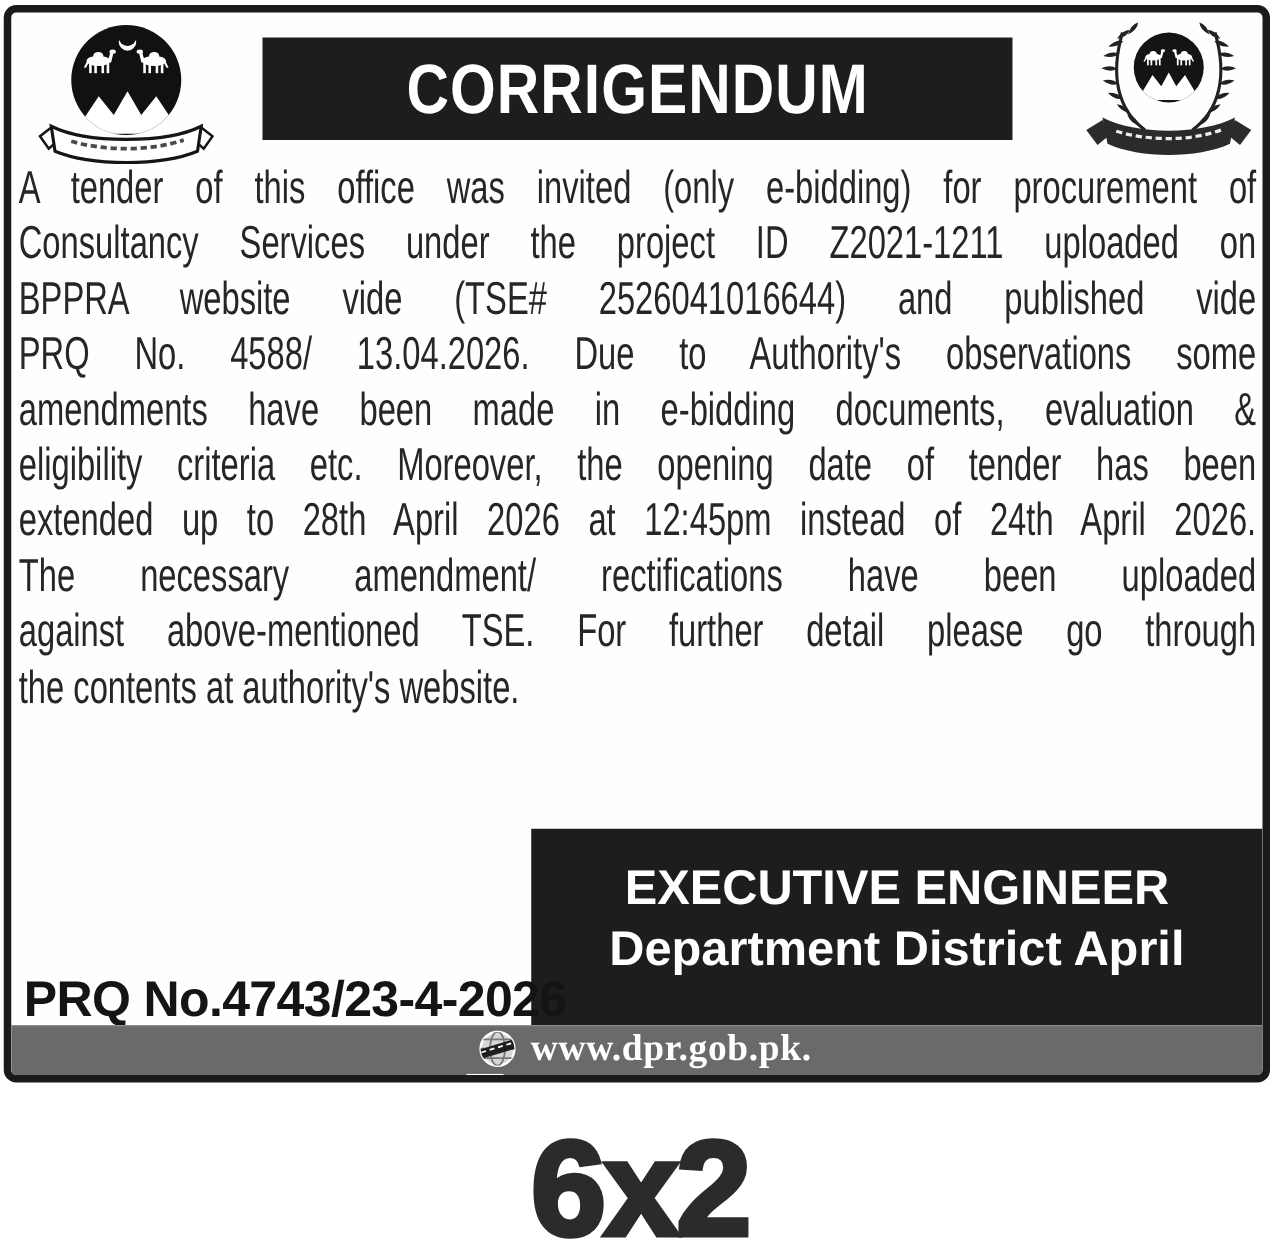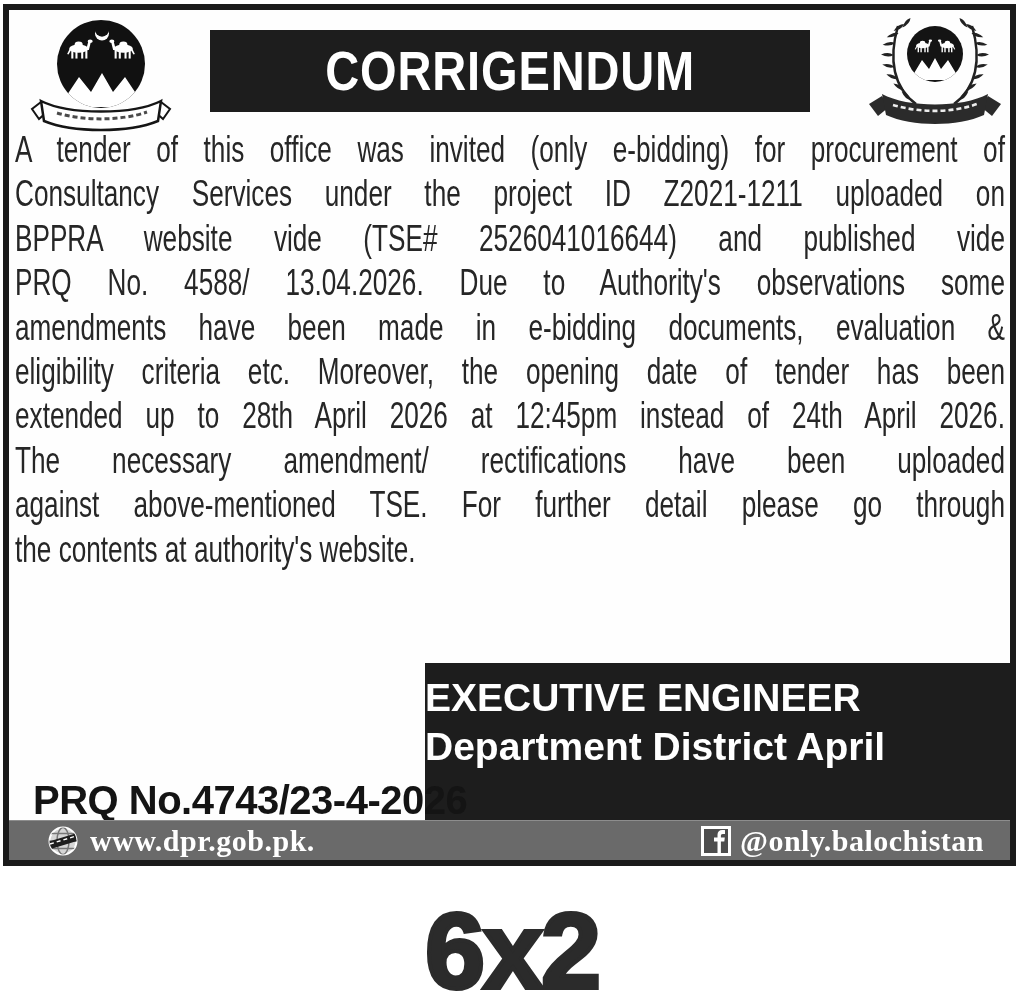--- a/index.html
+++ b/index.html
@@ -2,21 +2,21 @@
 <html><head>
 <meta charset="utf-8">
 <style>
   html,body{margin:0;padding:0;}
   body{
     width:1024px;height:1008px;position:relative;background:#ffffff;
     font-family:"Liberation Sans", sans-serif;overflow:hidden;
   }
   .ad{
     position:absolute;left:3px;top:4px;width:1013px;height:862px;
-    box-sizing:border-box;border:6px solid #1a1a1a;border-radius:0;
+    box-sizing:border-box;border:6px solid #1a1a1a;border-radius:10px;
     background:#fefefe;overflow:hidden;
   }
   
   .emblem{position:absolute;}
   .emblem.left{left:16px;top:6px;width:158px;height:124px;}
   .emblem.right{left:850px;top:2px;width:152px;height:122px;}
   .title-box{
     position:absolute;left:201px;top:20px;width:600px;height:82px;
     background:#1d1d1d;text-align:center;line-height:82px;
   }
@@ -29,37 +29,37 @@
   .body-text{
     position:absolute;left:6px;top:118px;width:1400px;
     transform:scaleX(0.7071);transform-origin:0 0;
     font-size:37px;line-height:44.4px;color:#262626;
   }
   .body-line{text-align:justify;text-align-last:justify;white-space:normal;}
   .body-line.last{text-align-last:left;}
   
   .sig-box{
     position:absolute;left:416px;top:653px;width:585px;height:161px;
-    background:#1d1d1d;color:#ffffff;
-    font-weight:bold;font-size:39px;line-height:49px;padding-top:10px;
+    background:#1d1d1d;color:#ffffff;text-align:center;
+    font-weight:bold;font-size:39px;line-height:49px;padding-top:23px;
     box-sizing:border-box;
   }
   
   .prq{
-    position:absolute;left:24px;top:768px;
+    position:absolute;left:10px;top:768px;
     font-weight:bold;font-size:40px;color:#141414;letter-spacing:-0.5px;
   }
   
   .social-bar{
     position:absolute;left:0;right:0;bottom:0;height:39px;
     background:#6a6a6a;border-top:1px solid #8d8d8d;
     display:flex;align-items:center;justify-content:space-between;
     padding:0 26px 0 36px;
     color:#ffffff;font-family:"Liberation Serif", serif;font-weight:bold;
-    font-size:30px;letter-spacing:0.5px;
+    font-size:30px;letter-spacing:0.5px;flex-direction:column;
   }
   .s-item{display:flex;align-items:center;gap:9px;white-space:nowrap;}
   .s-icon{flex:0 0 auto;display:block;}
   
   .size-tag{
     position:absolute;left:0;right:0;top:888px;text-align:center;
     font-weight:bold;font-size:108px;color:#2b2b2b;
     -webkit-text-stroke:4px #2b2b2b;letter-spacing:-2px;
   }
 </style>

